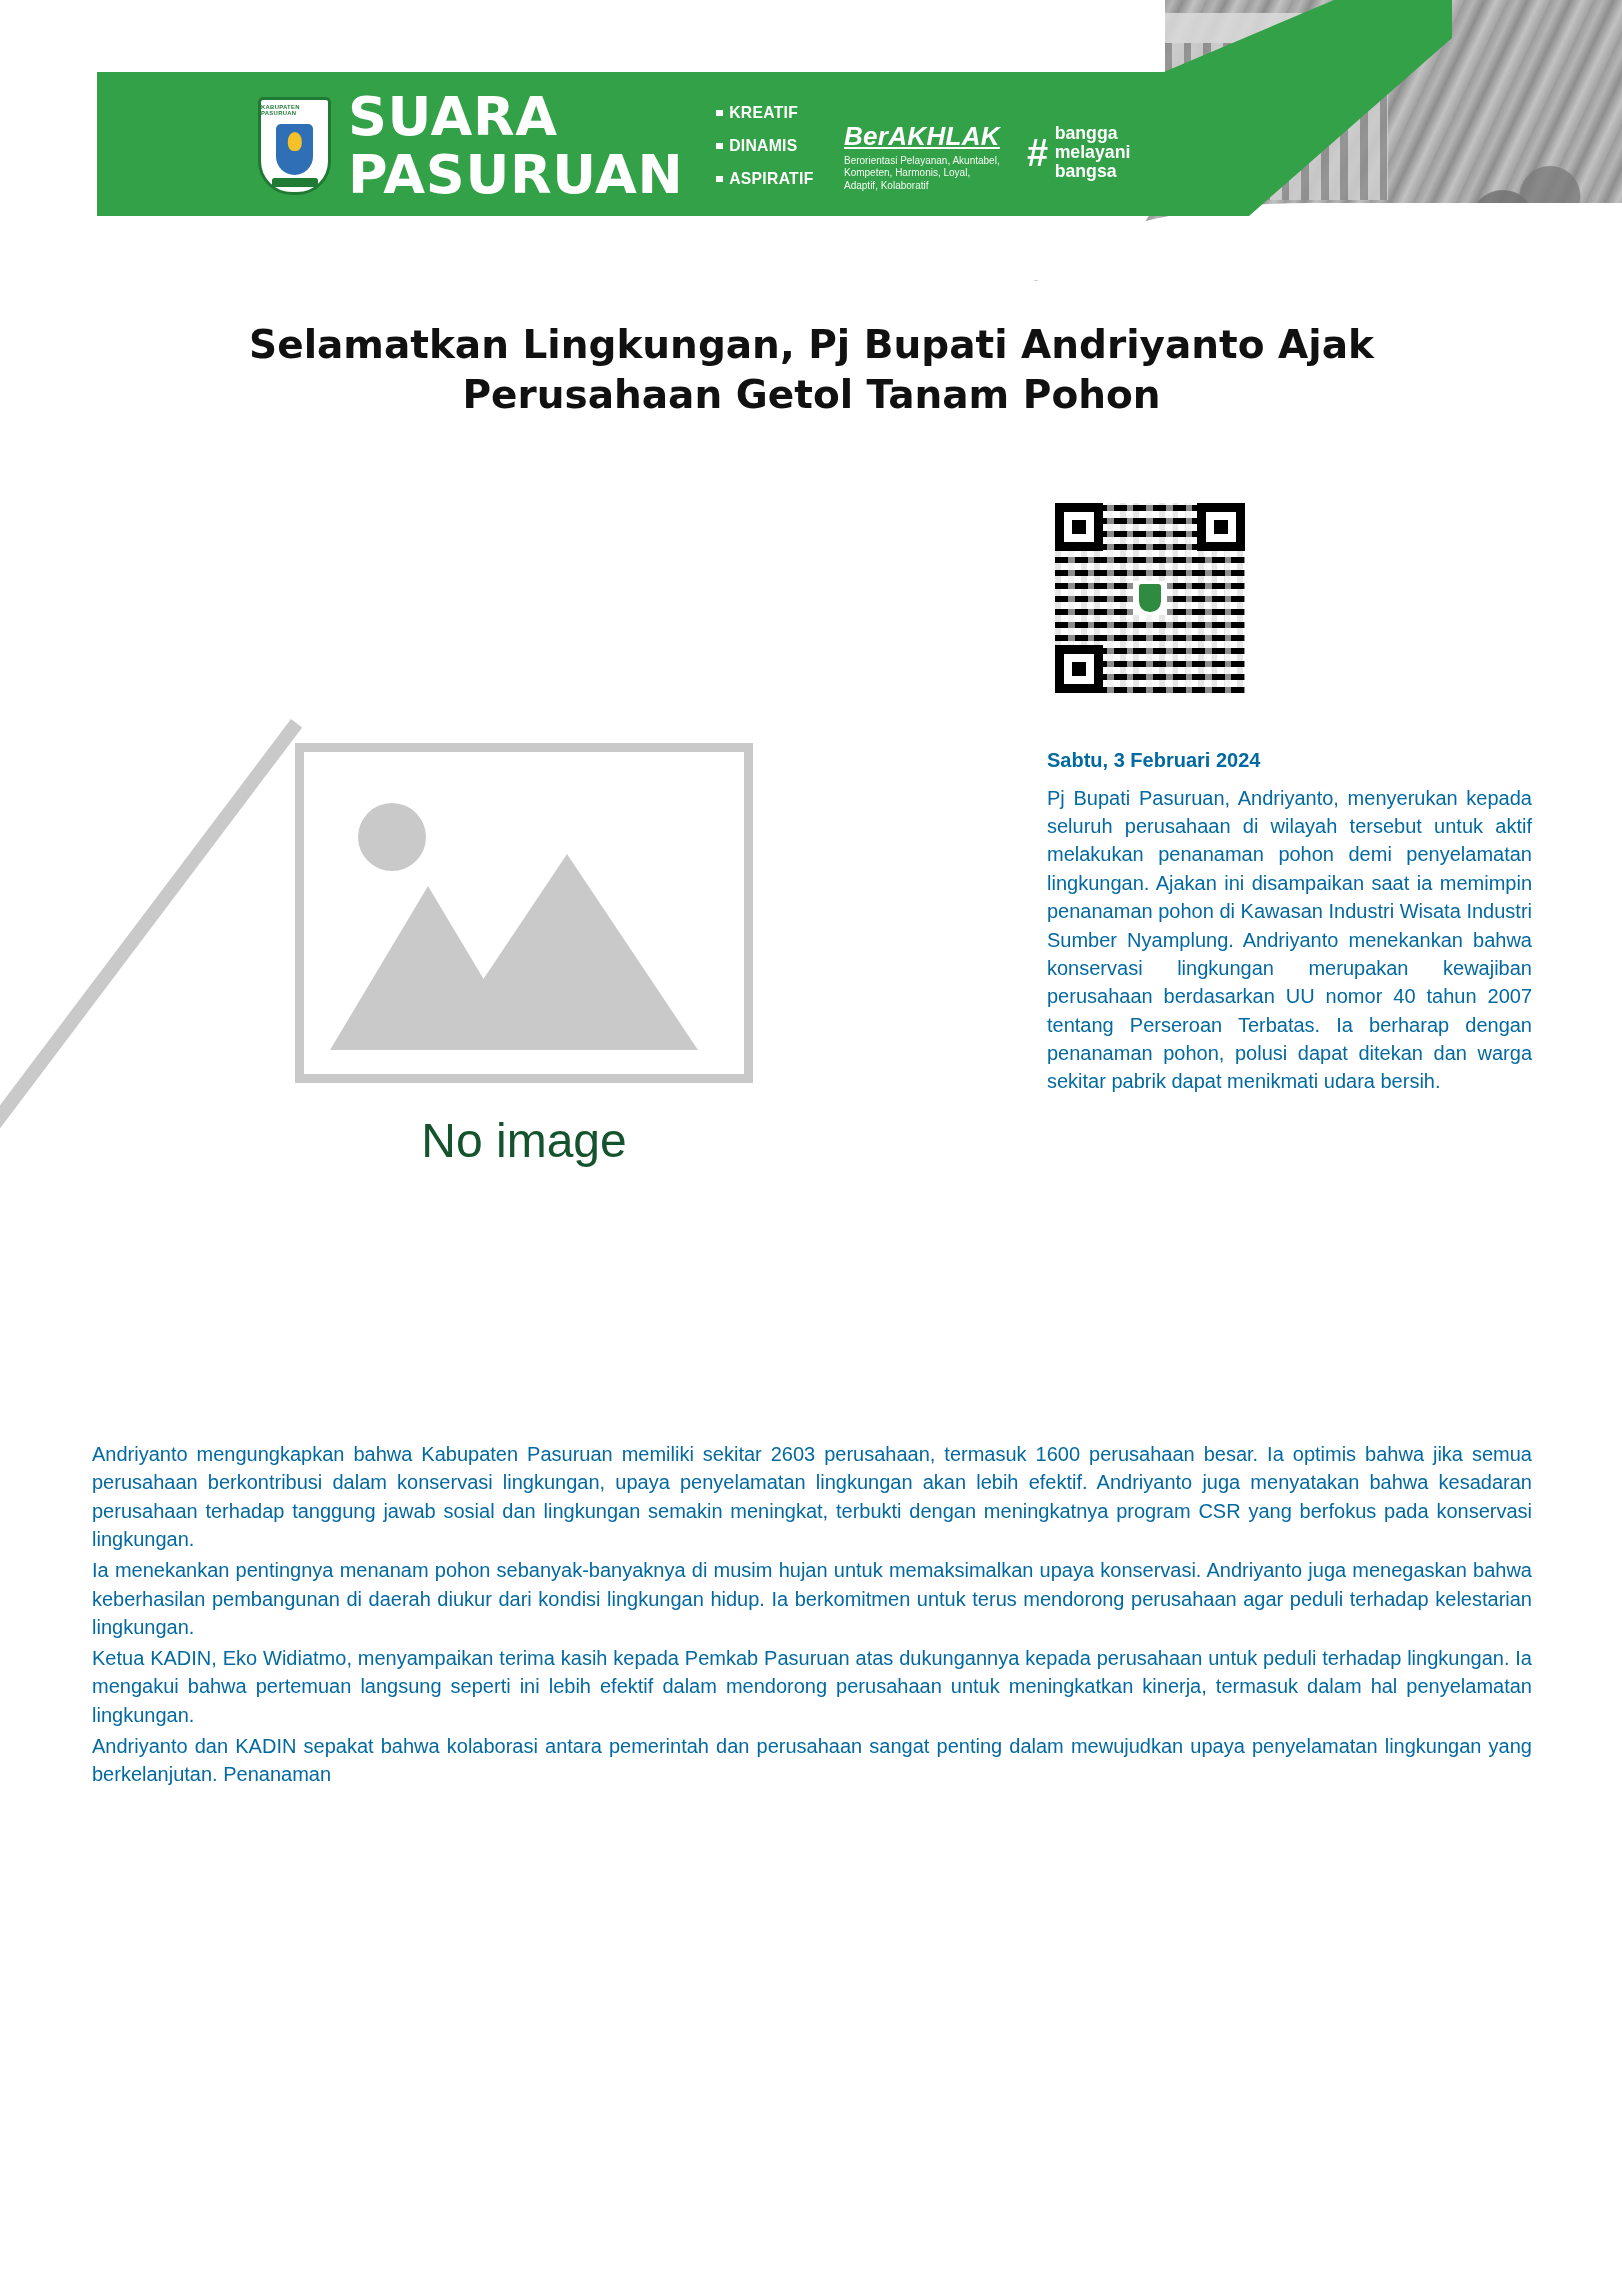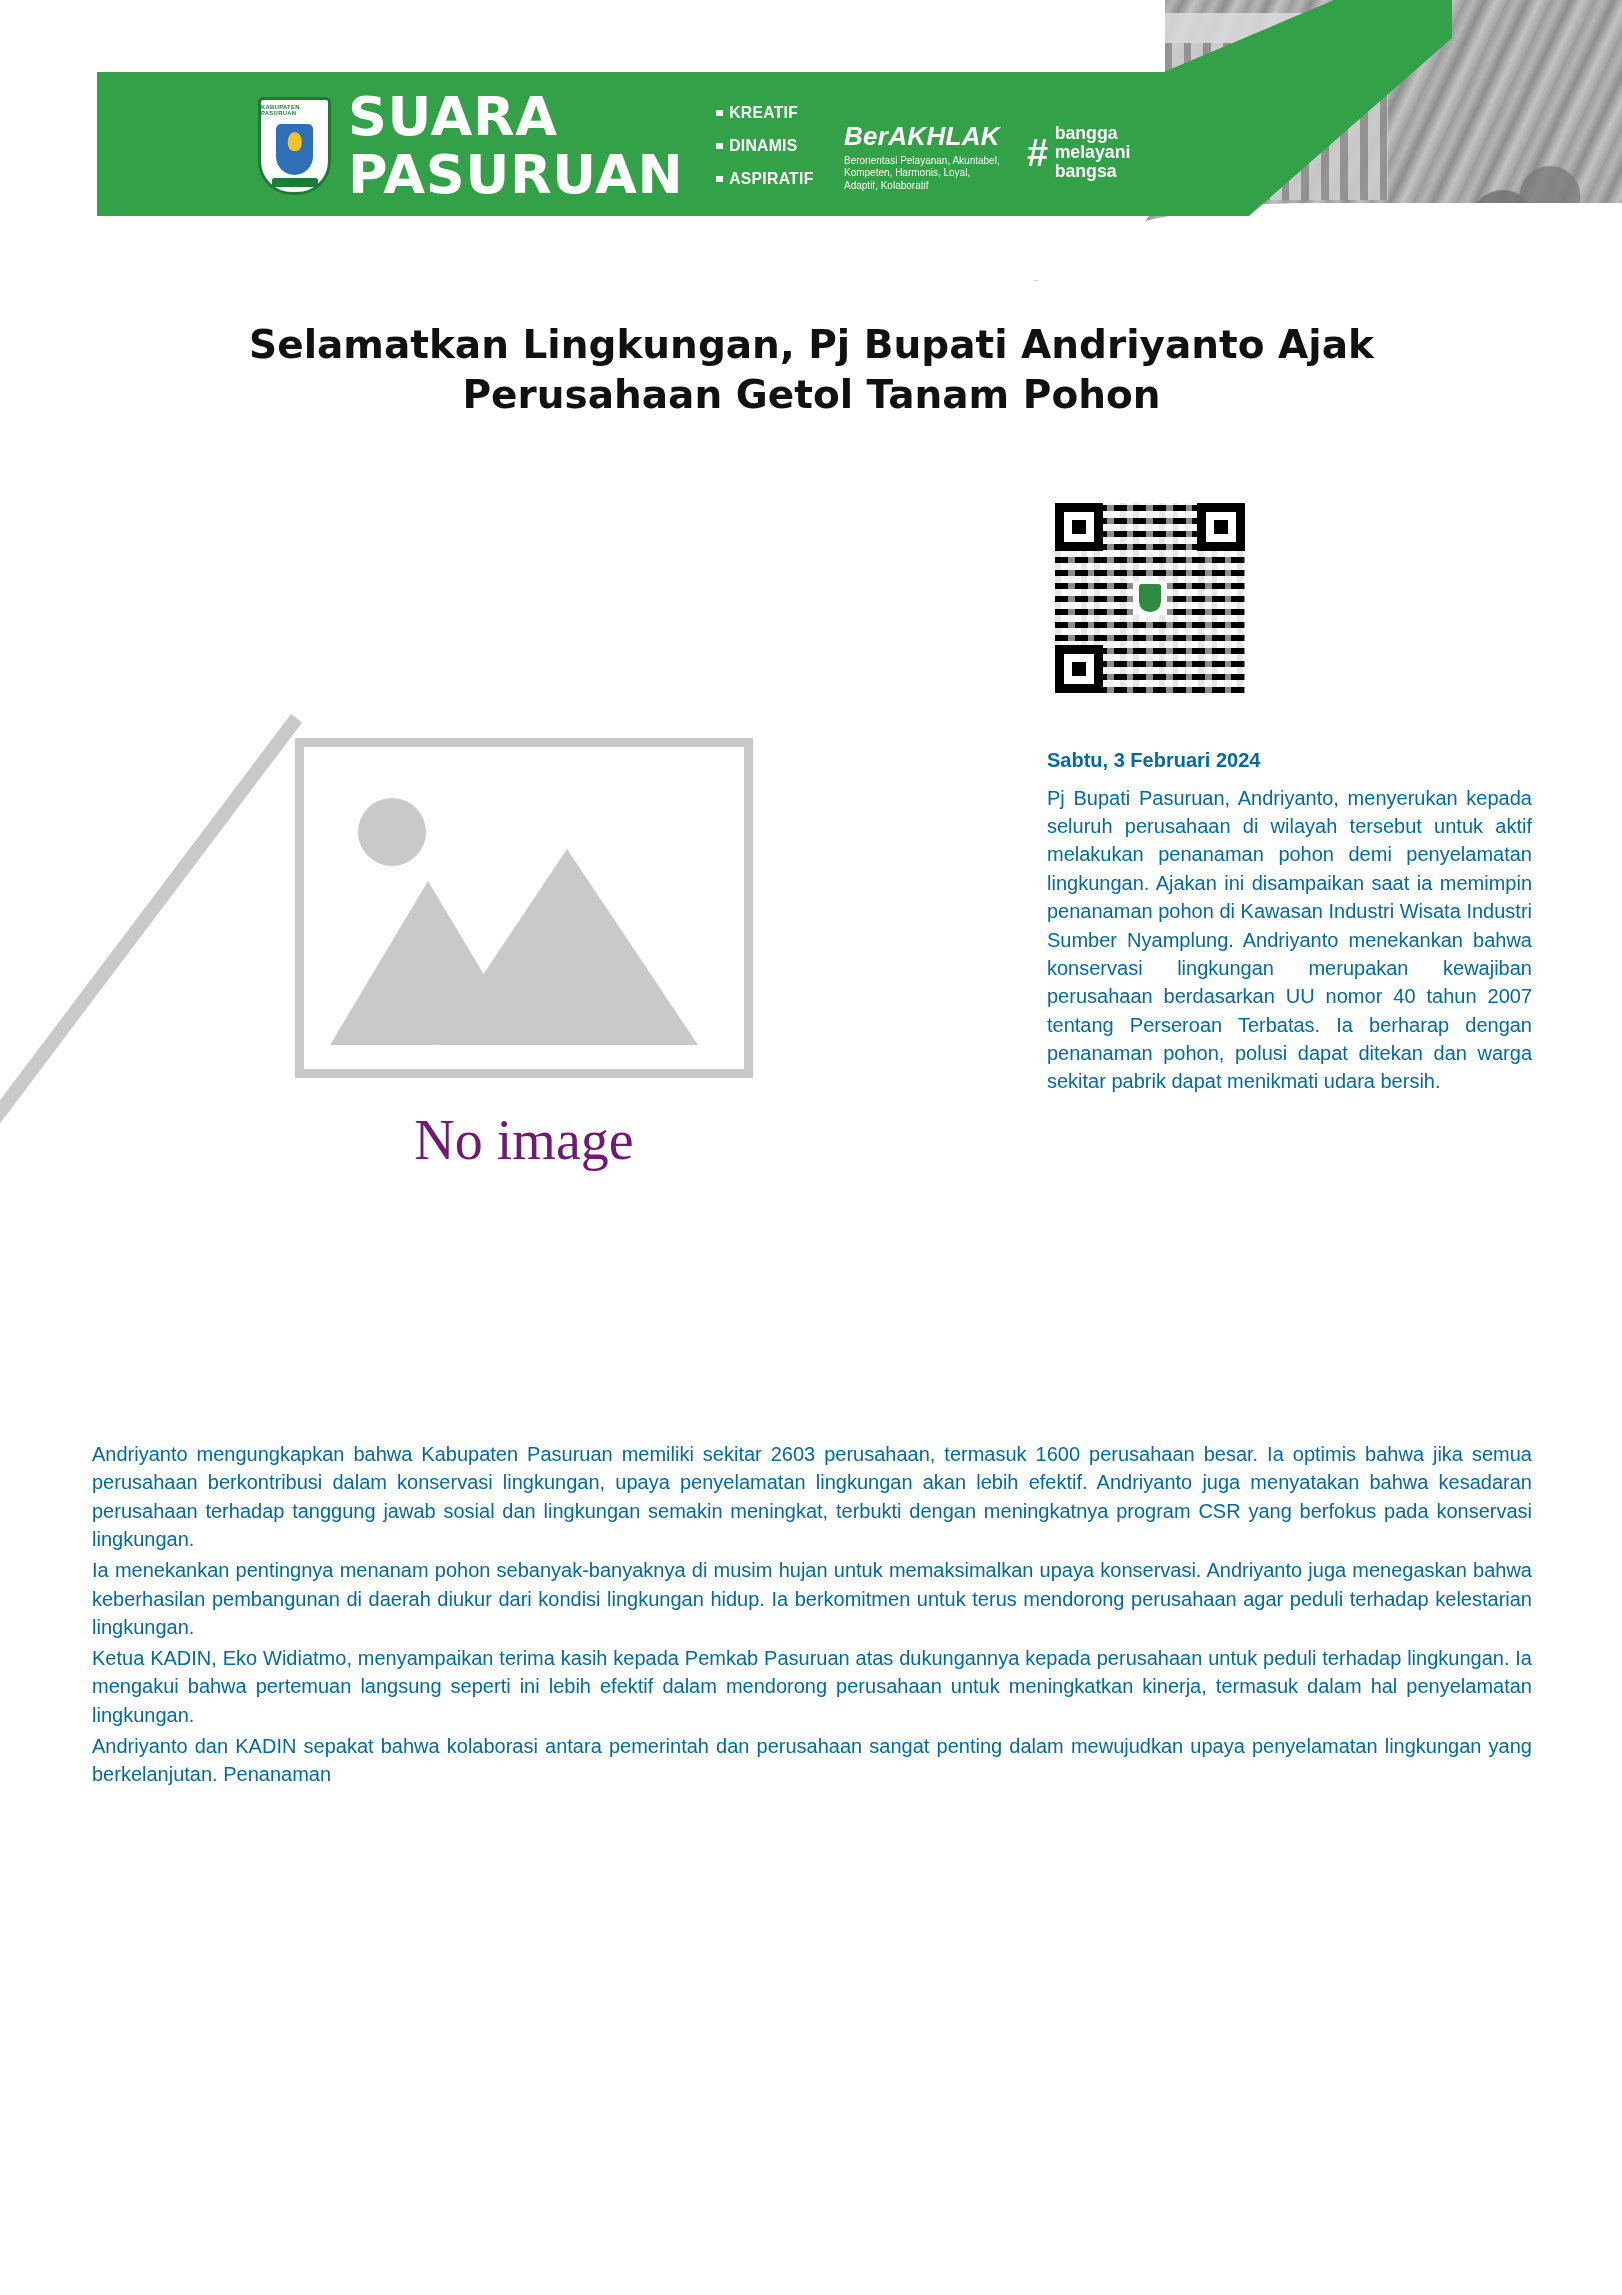--- a/index.html
+++ b/index.html
@@ -177,20 +177,21 @@
     position: absolute;
     left: 844px;
     top: 121px;
     color: #ffffff;
   }
   .berakhlak .ba-main {
     font-size: 26px;
     font-weight: bold;
     font-style: italic;
     letter-spacing: 0.3px;
+    text-decoration: underline;
   }
   .berakhlak .ba-sub {
     font-size: 10px;
     margin-top: 2.6px;
     opacity: .95;
     line-height: 1.25;
     max-width: 157px;
   }
   .bangga {
     position: absolute;
@@ -324,24 +325,24 @@
   .img-ph .slash {
     position: absolute;
     left: -13px; top: -33px;
     width: 14.4px;
     height: 674px;
     background: #c9c9c9;
     transform: rotate(37deg);
     transform-origin: top left;
   }
   .img-ph .noimg {
-    font-size: 56px;
-    color: #701a75;
+    font-size: 48px;
+    color: #14532d;
     margin-top: 30px;
-    font-family: Liberation Serif, serif;
+    font-family: Liberation Sans, sans-serif;
   }
 
   
   .article {
     position: absolute;
     left: 92px;
     top: 746px;
     width: 1440px;
     font-size: 20px;
     line-height: 1.42;

